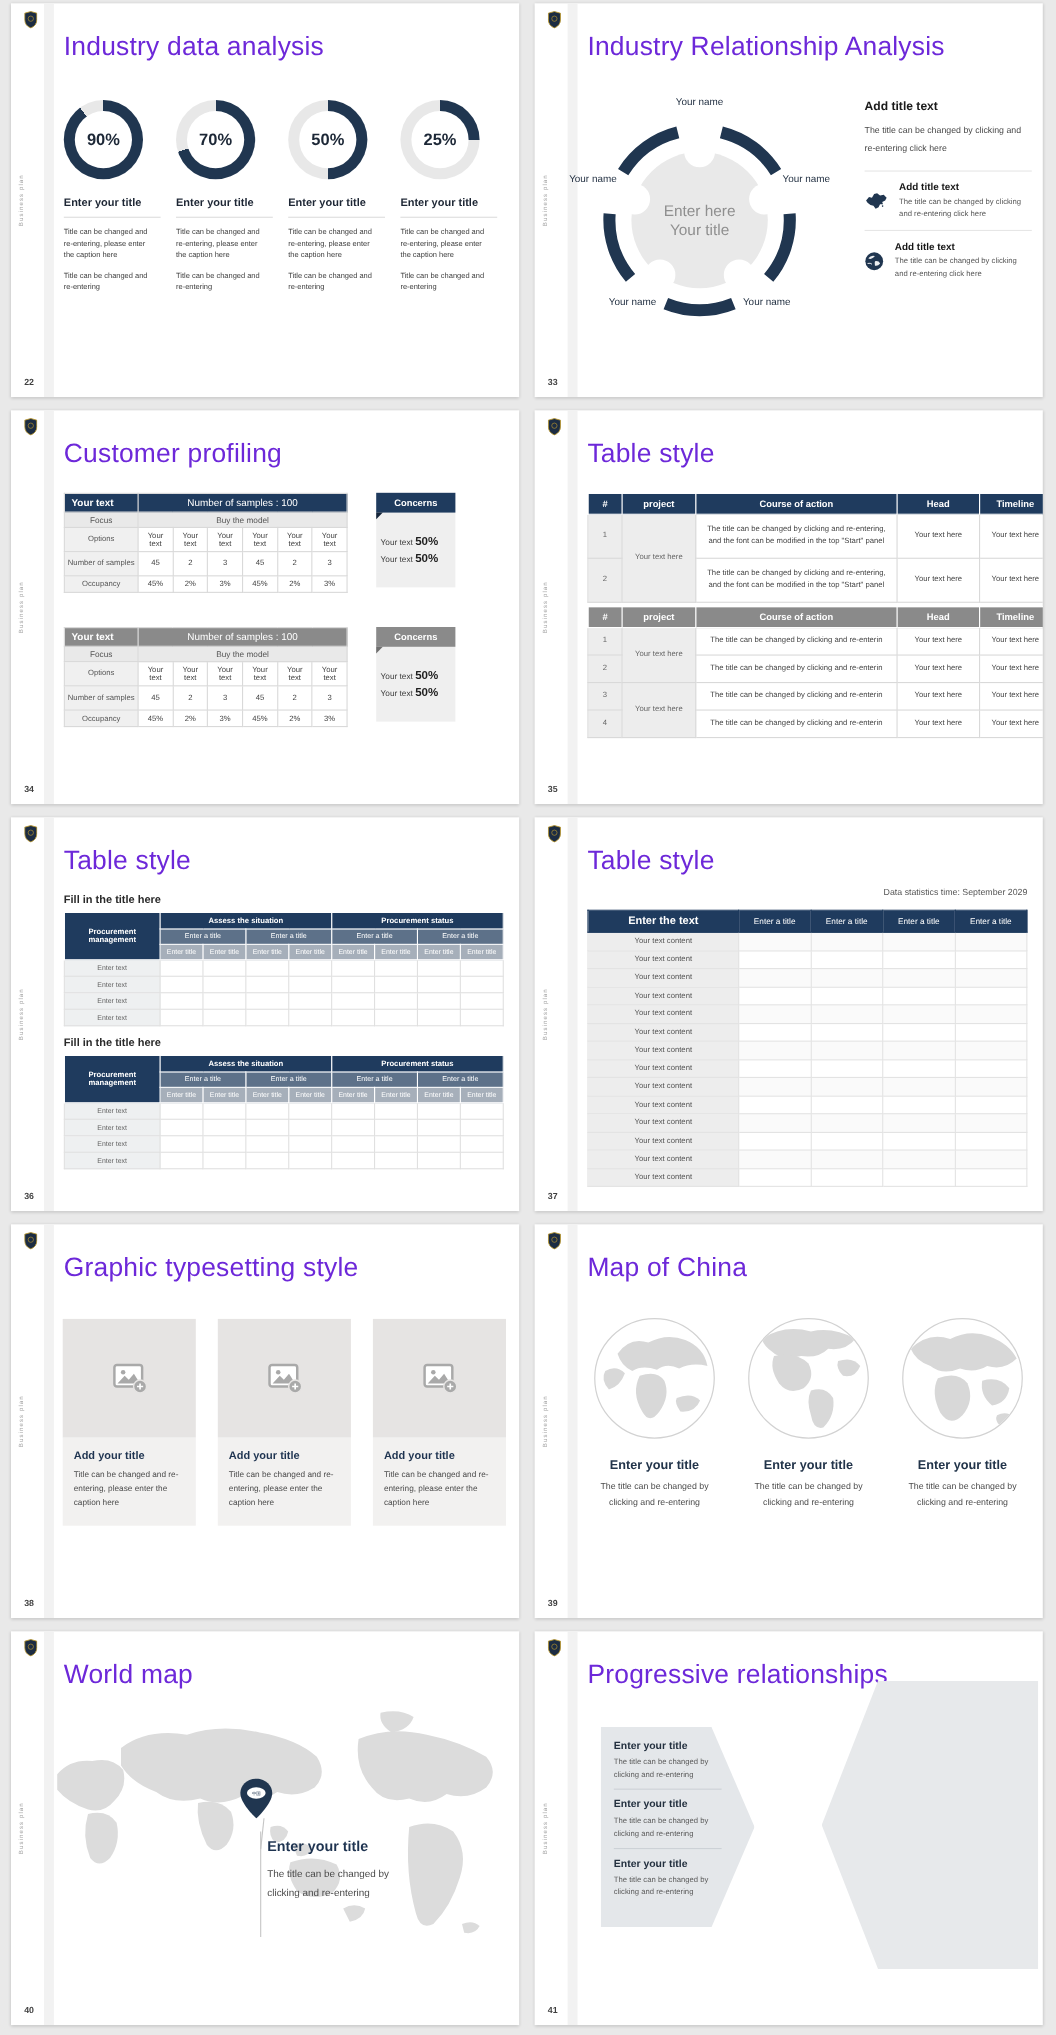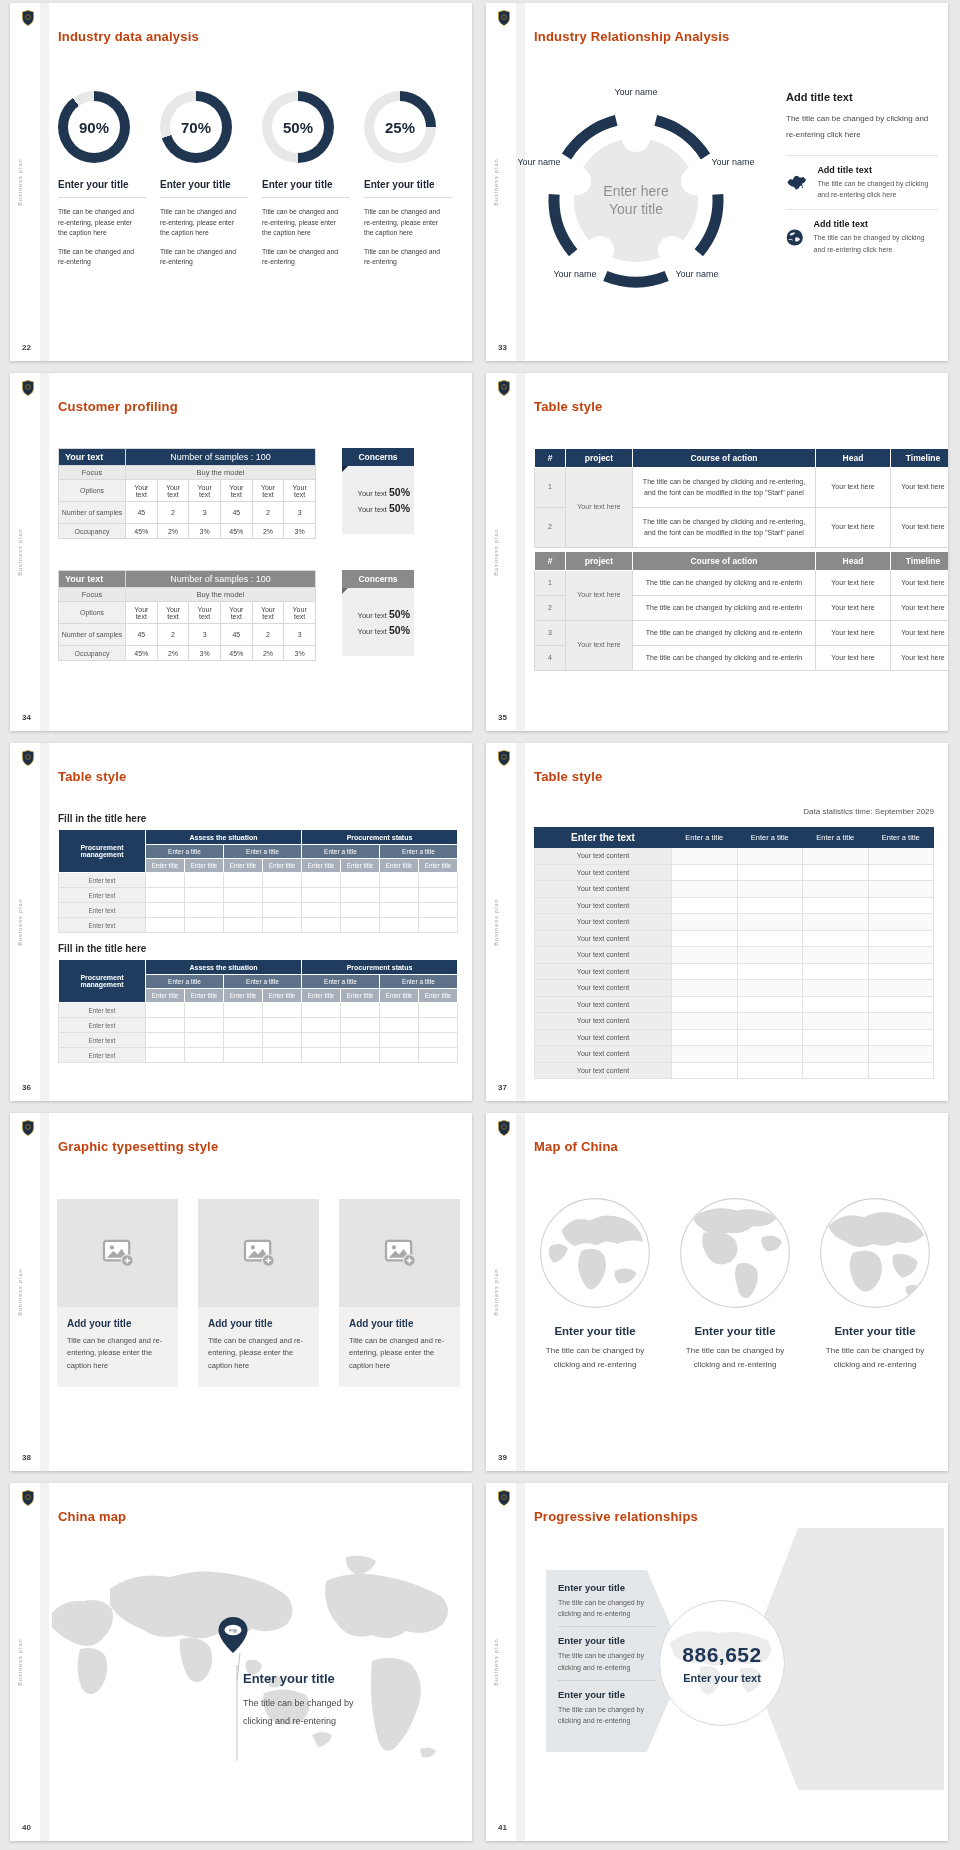--- a/index.html
+++ b/index.html
@@ -4,21 +4,21 @@
 <style>
   html,body{margin:0;padding:0;background:#e9e9e9;font-family:"Liberation Sans","DejaVu Sans",sans-serif;}
   #page{width:960px;height:1850px;box-sizing:border-box;padding:3px 10px 9px;background:#e9e9e9;
         display:grid;grid-template-columns:462px 462px;grid-template-rows:repeat(5,358px);gap:12px 14px;}
   .card{position:relative;background:#fff;box-shadow:0 1px 3px rgba(0,0,0,.2);overflow:hidden;}
   .rail{position:absolute;left:30px;top:0;bottom:0;width:9px;background:#f2f2f2;}
   .badge{position:absolute;left:12px;top:7px;width:12px;height:16px;}
   .vtext{position:absolute;left:7px;top:50%;transform:translateY(-50%) rotate(180deg);writing-mode:vertical-rl;
          font-size:5.5px;color:#a0a0a0;letter-spacing:1px;}
   .num{position:absolute;left:12px;bottom:9px;font-size:8px;font-weight:bold;color:#3f3f3f;}
-  .s-title{position:absolute;left:48px;top:26px;font-size:13px;font-weight:700;color:#c2410c;letter-spacing:.2px;}
+  .s-title{position:absolute;left:48px;top:26px;font-size:24px;font-weight:400;color:#6d28d9;letter-spacing:.2px;}
   table{border-collapse:collapse;}
   
   .s32-grid{position:absolute;left:48px;top:82px;display:grid;grid-template-columns:repeat(4,88px);column-gap:14px;}
   .donut{width:72px;height:72px;border-radius:50%;position:relative;margin:6px 0 16px;}
   .donut::after{content:"";position:absolute;inset:10px;background:#fff;border-radius:50%;}
   .donut b{position:absolute;inset:0;display:flex;align-items:center;justify-content:center;
            font-size:15px;color:#1c2736;z-index:1;}
   .stat h4{font-size:10px;font-weight:bold;color:#1d2634;border-bottom:1px solid #dcdcdc;padding-bottom:7px;margin:0 0 9px;}
   .stat p{font-size:6.8px;color:#3d3d3d;line-height:1.55;margin:0 0 8px;width:84px;}
   
@@ -41,21 +41,21 @@
   .navy{background:#1f3b5e;}
   .grayhd{background:#8a8a8a;}
   .s34-t .sub{background:#e9e9e9;color:#555;font-size:7.5px;font-weight:normal;}
   .s34-t .lbl{background:#f0f0f0;color:#555;}
   .s34-conc{position:absolute;left:332px;width:72px;}
   .s34-conc .hd{color:#fff;font-size:8.5px;font-weight:bold;text-align:center;padding:4px 0;position:relative;}
   .s34-conc .hd::after{content:"";position:absolute;left:0;top:100%;border-style:solid;
        border-width:6px 6px 0 0;border-color:inherit;}
   .s34-conc .hd.navy{border-color:#14253a transparent transparent transparent;}
   .s34-conc .hd.grayhd{border-color:#6f6f6f transparent transparent transparent;}
-  .s34-conc .bd{background:#efefef;padding:16px 4px;text-align:right;font-size:7.5px;color:#3c3c3c;}
+  .s34-conc .bd{background:#efefef;padding:16px 4px;text-align:left;font-size:7.5px;color:#3c3c3c;}
   .s34-conc .bd div{margin:4px 0;}
   .s34-conc .bd b{font-size:10.5px;color:#1f1f1f;}
   
   .s35-t{position:absolute;left:48px;width:396px;font-size:7px;color:#444;table-layout:fixed;}
   .s35-t th{color:#fff;font-size:8.5px;font-weight:bold;padding:4px 2px;border:1px solid #fff;}
   .s35-t td{border:1px solid #d9d9d9;text-align:center;padding:2px 4px;line-height:1.5;}
   .s35-t .lite{background:#ededed;color:#666;}
   
   .s36-label{position:absolute;left:48px;font-size:10px;font-weight:bold;color:#2a2a2a;}
   .s36-t{position:absolute;left:48px;width:400px;font-size:6.3px;table-layout:fixed;}
@@ -803,21 +803,21 @@
     <div class="num">39</div>
   </div>
 
   <div class="card">
     <div class="rail"></div>
     <svg class="badge" viewBox="0 0 12 16">
         <path d="M6 .5 L11.5 2 V8 Q11.5 13 6 15.5 Q.5 13 .5 8 V2 Z" fill="#1c2c42" stroke="#b8962e" stroke-width=".8"></path>
         <circle cx="6" cy="7" r="2.4" fill="none" stroke="#b8962e" stroke-width=".6"></circle>
       </svg>
     <div class="vtext">Business plan</div>
-    <div class="s-title">China map</div>
+    <div class="s-title">World map</div>
     <svg class="s40-map" width="408" height="248" viewBox="0 0 408 240">
       <g fill="#dcdcdc">
         <path d="M2 60 Q14 46 34 48 Q52 44 62 56 Q66 72 54 84 Q44 96 30 92 Q12 86 2 74 Z"></path>
         <path d="M30 96 Q48 92 56 104 Q60 122 50 136 Q40 146 32 136 Q24 116 30 96 Z"></path>
         <path d="M60 36 Q84 18 120 24 Q150 14 186 22 Q220 28 238 44 Q248 60 236 72 Q220 82 202 76 Q188 86 170 80 Q150 90 132 82 Q108 88 92 76 Q70 68 60 52 Z"></path>
         <path d="M130 86 Q150 82 160 94 Q166 110 156 124 Q146 134 138 124 Q128 104 130 86 Z"></path>
         <path d="M196 108 Q206 104 212 112 Q210 122 200 122 Q194 116 196 108 Z"></path>
         <path d="M216 124 Q228 120 234 128 Q230 136 220 134 Z"></path>
         <path d="M214 140 Q236 132 256 142 Q264 156 252 168 Q234 176 220 166 Q210 152 214 140 Z"></path>
         <path d="M296 4 Q314 0 326 8 Q322 20 306 22 Q294 14 296 4 Z"></path>
@@ -878,27 +878,16 @@
       <div class="pt">
         <h5>Enter your title</h5>
         <p>The title can be changed by clicking and re-entering</p>
       </div>
       <div class="pt">
         <h5>Enter your title</h5>
         <p>The title can be changed by clicking and re-entering</p>
       </div>
     </div>
 
-    <div class="s41-circle">
-      <svg width="124" height="124" viewBox="0 0 124 100">
-        <g fill="#bfbfbf">
-          <path d="M10 30 Q30 14 58 20 Q86 16 108 28 Q116 40 104 48 Q88 54 74 48 Q58 56 44 50 Q24 52 14 42 Z"></path>
-          <path d="M40 54 Q54 50 60 60 Q62 72 52 80 Q44 84 40 74 Z"></path>
-          <path d="M80 56 Q94 52 102 62 Q100 76 88 80 Q78 70 80 56 Z"></path>
-        </g>
-      </svg>
-      <div class="s41-big">886,652</div>
-      <div class="s41-cap">Enter your text</div>
-    </div>
     <div class="num">41</div>
   </div>
 
 </div>
 
 </body></html>

